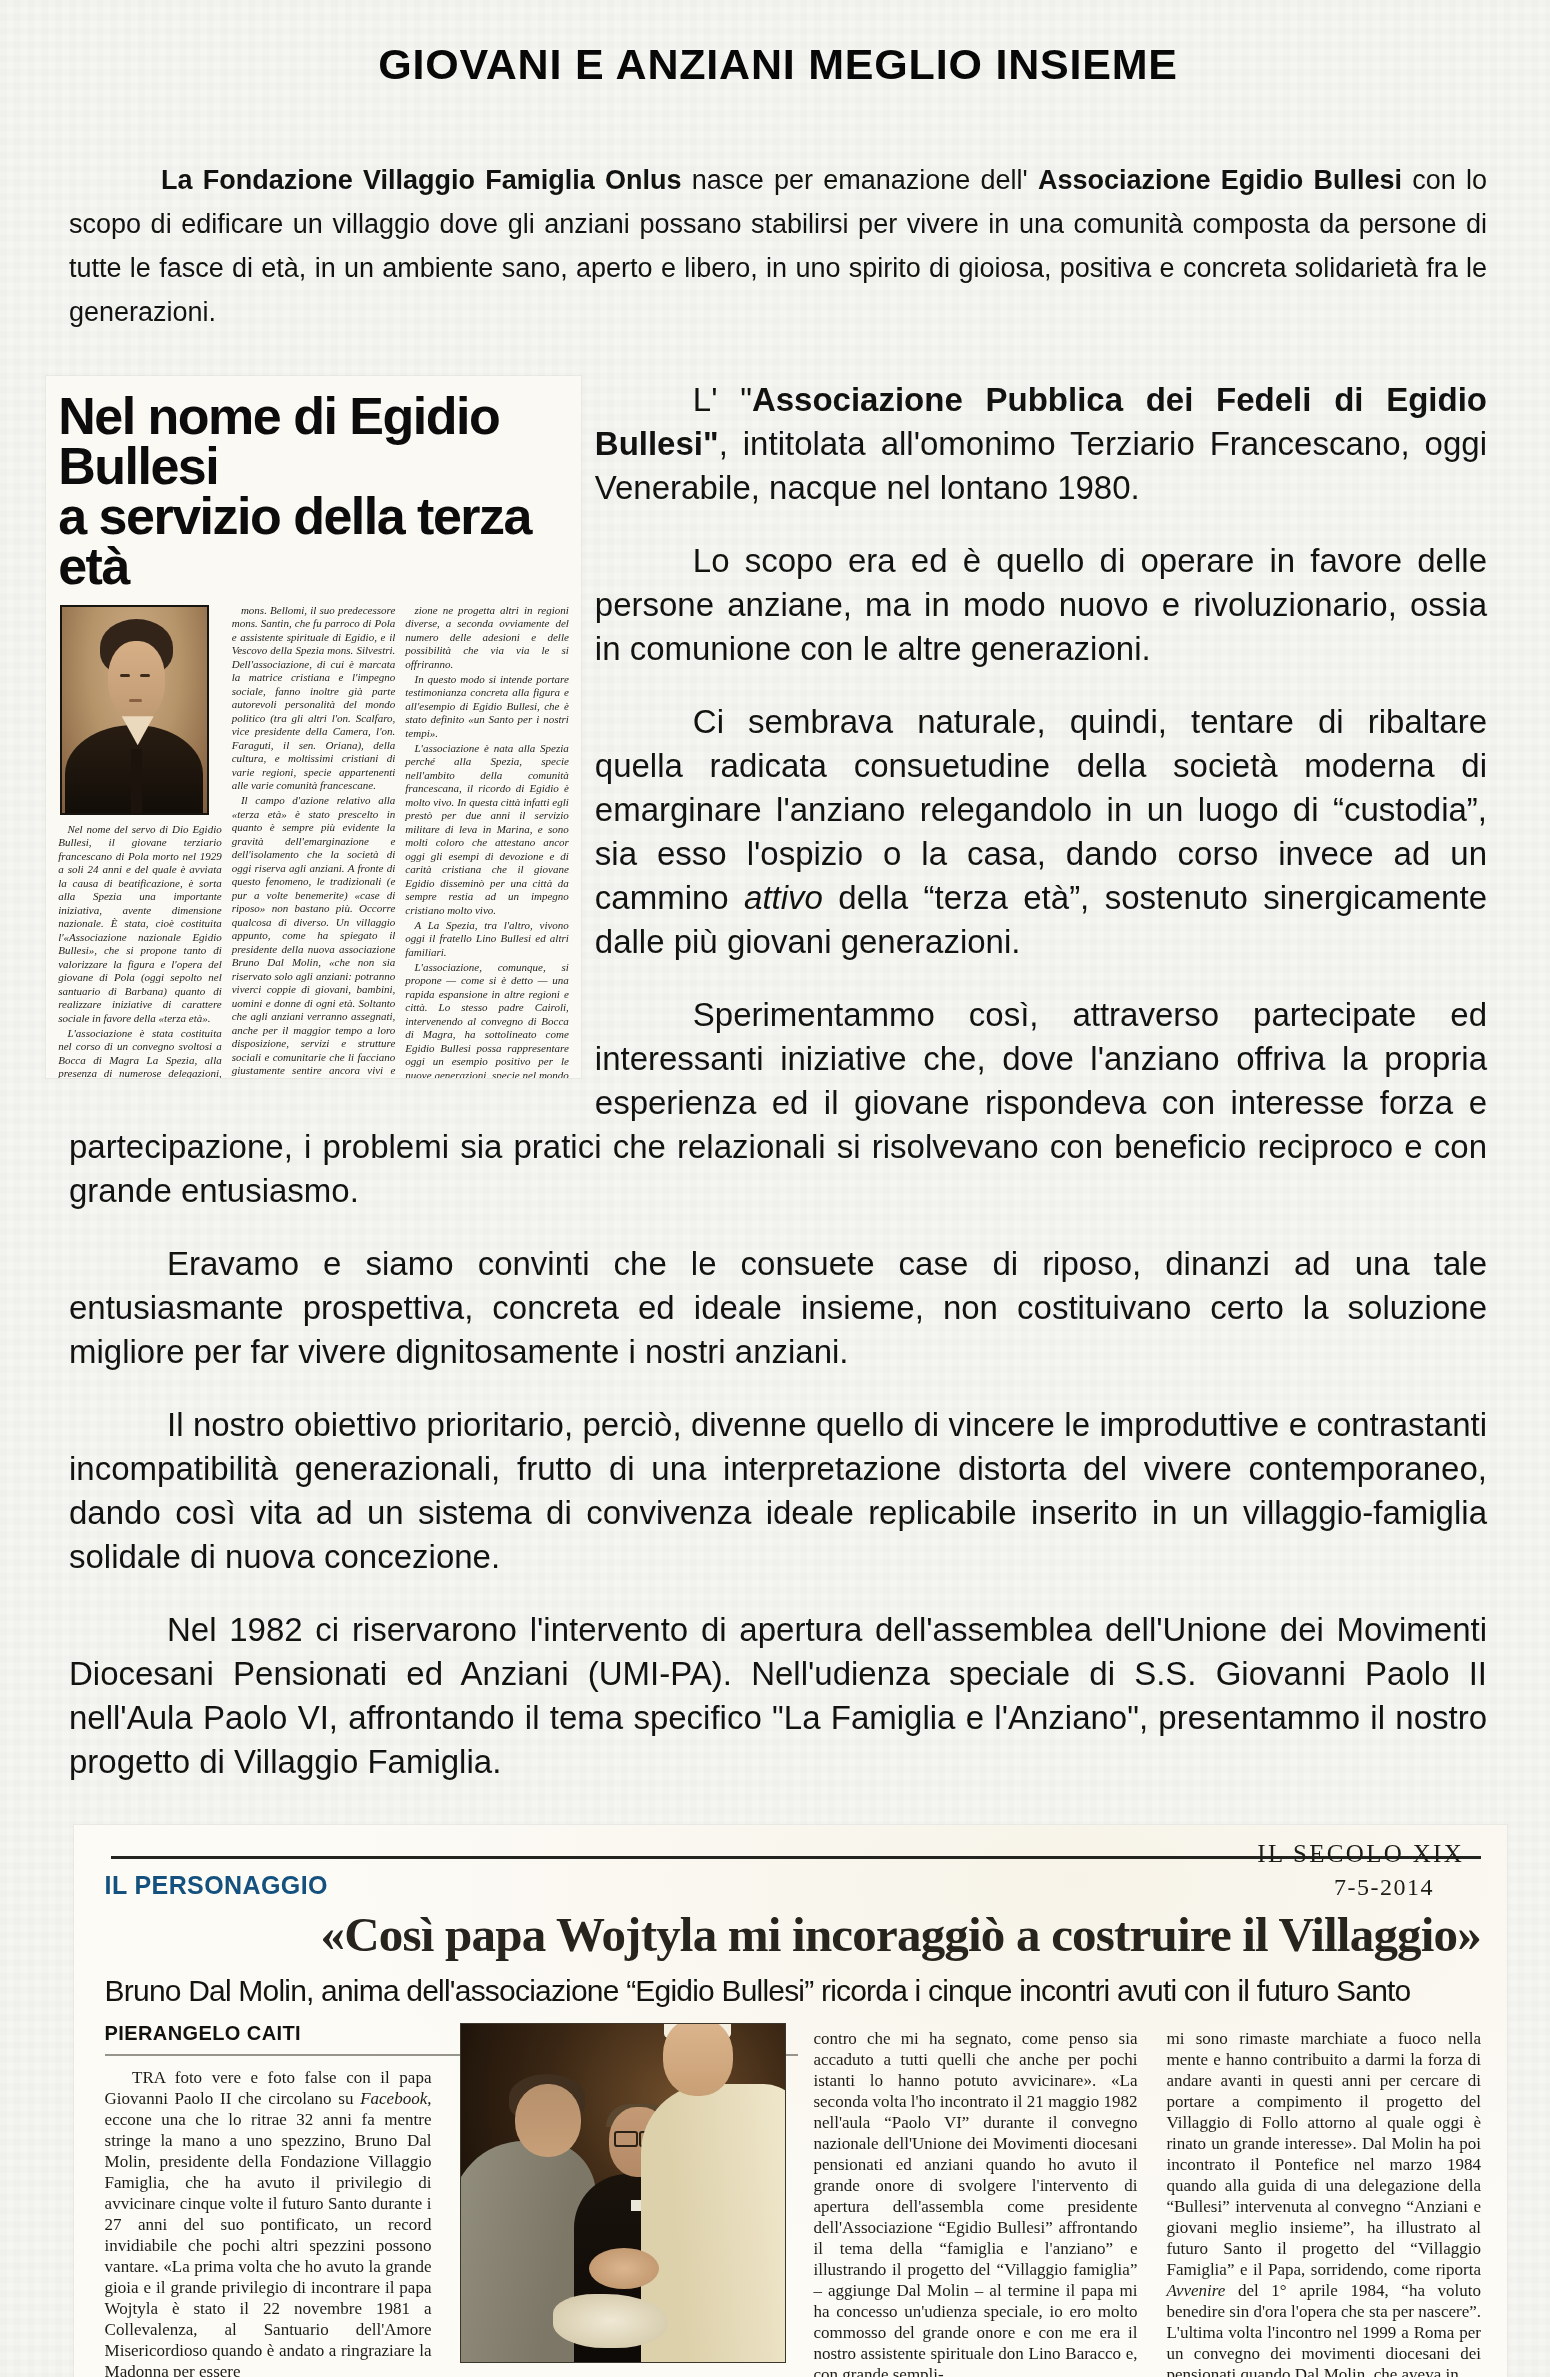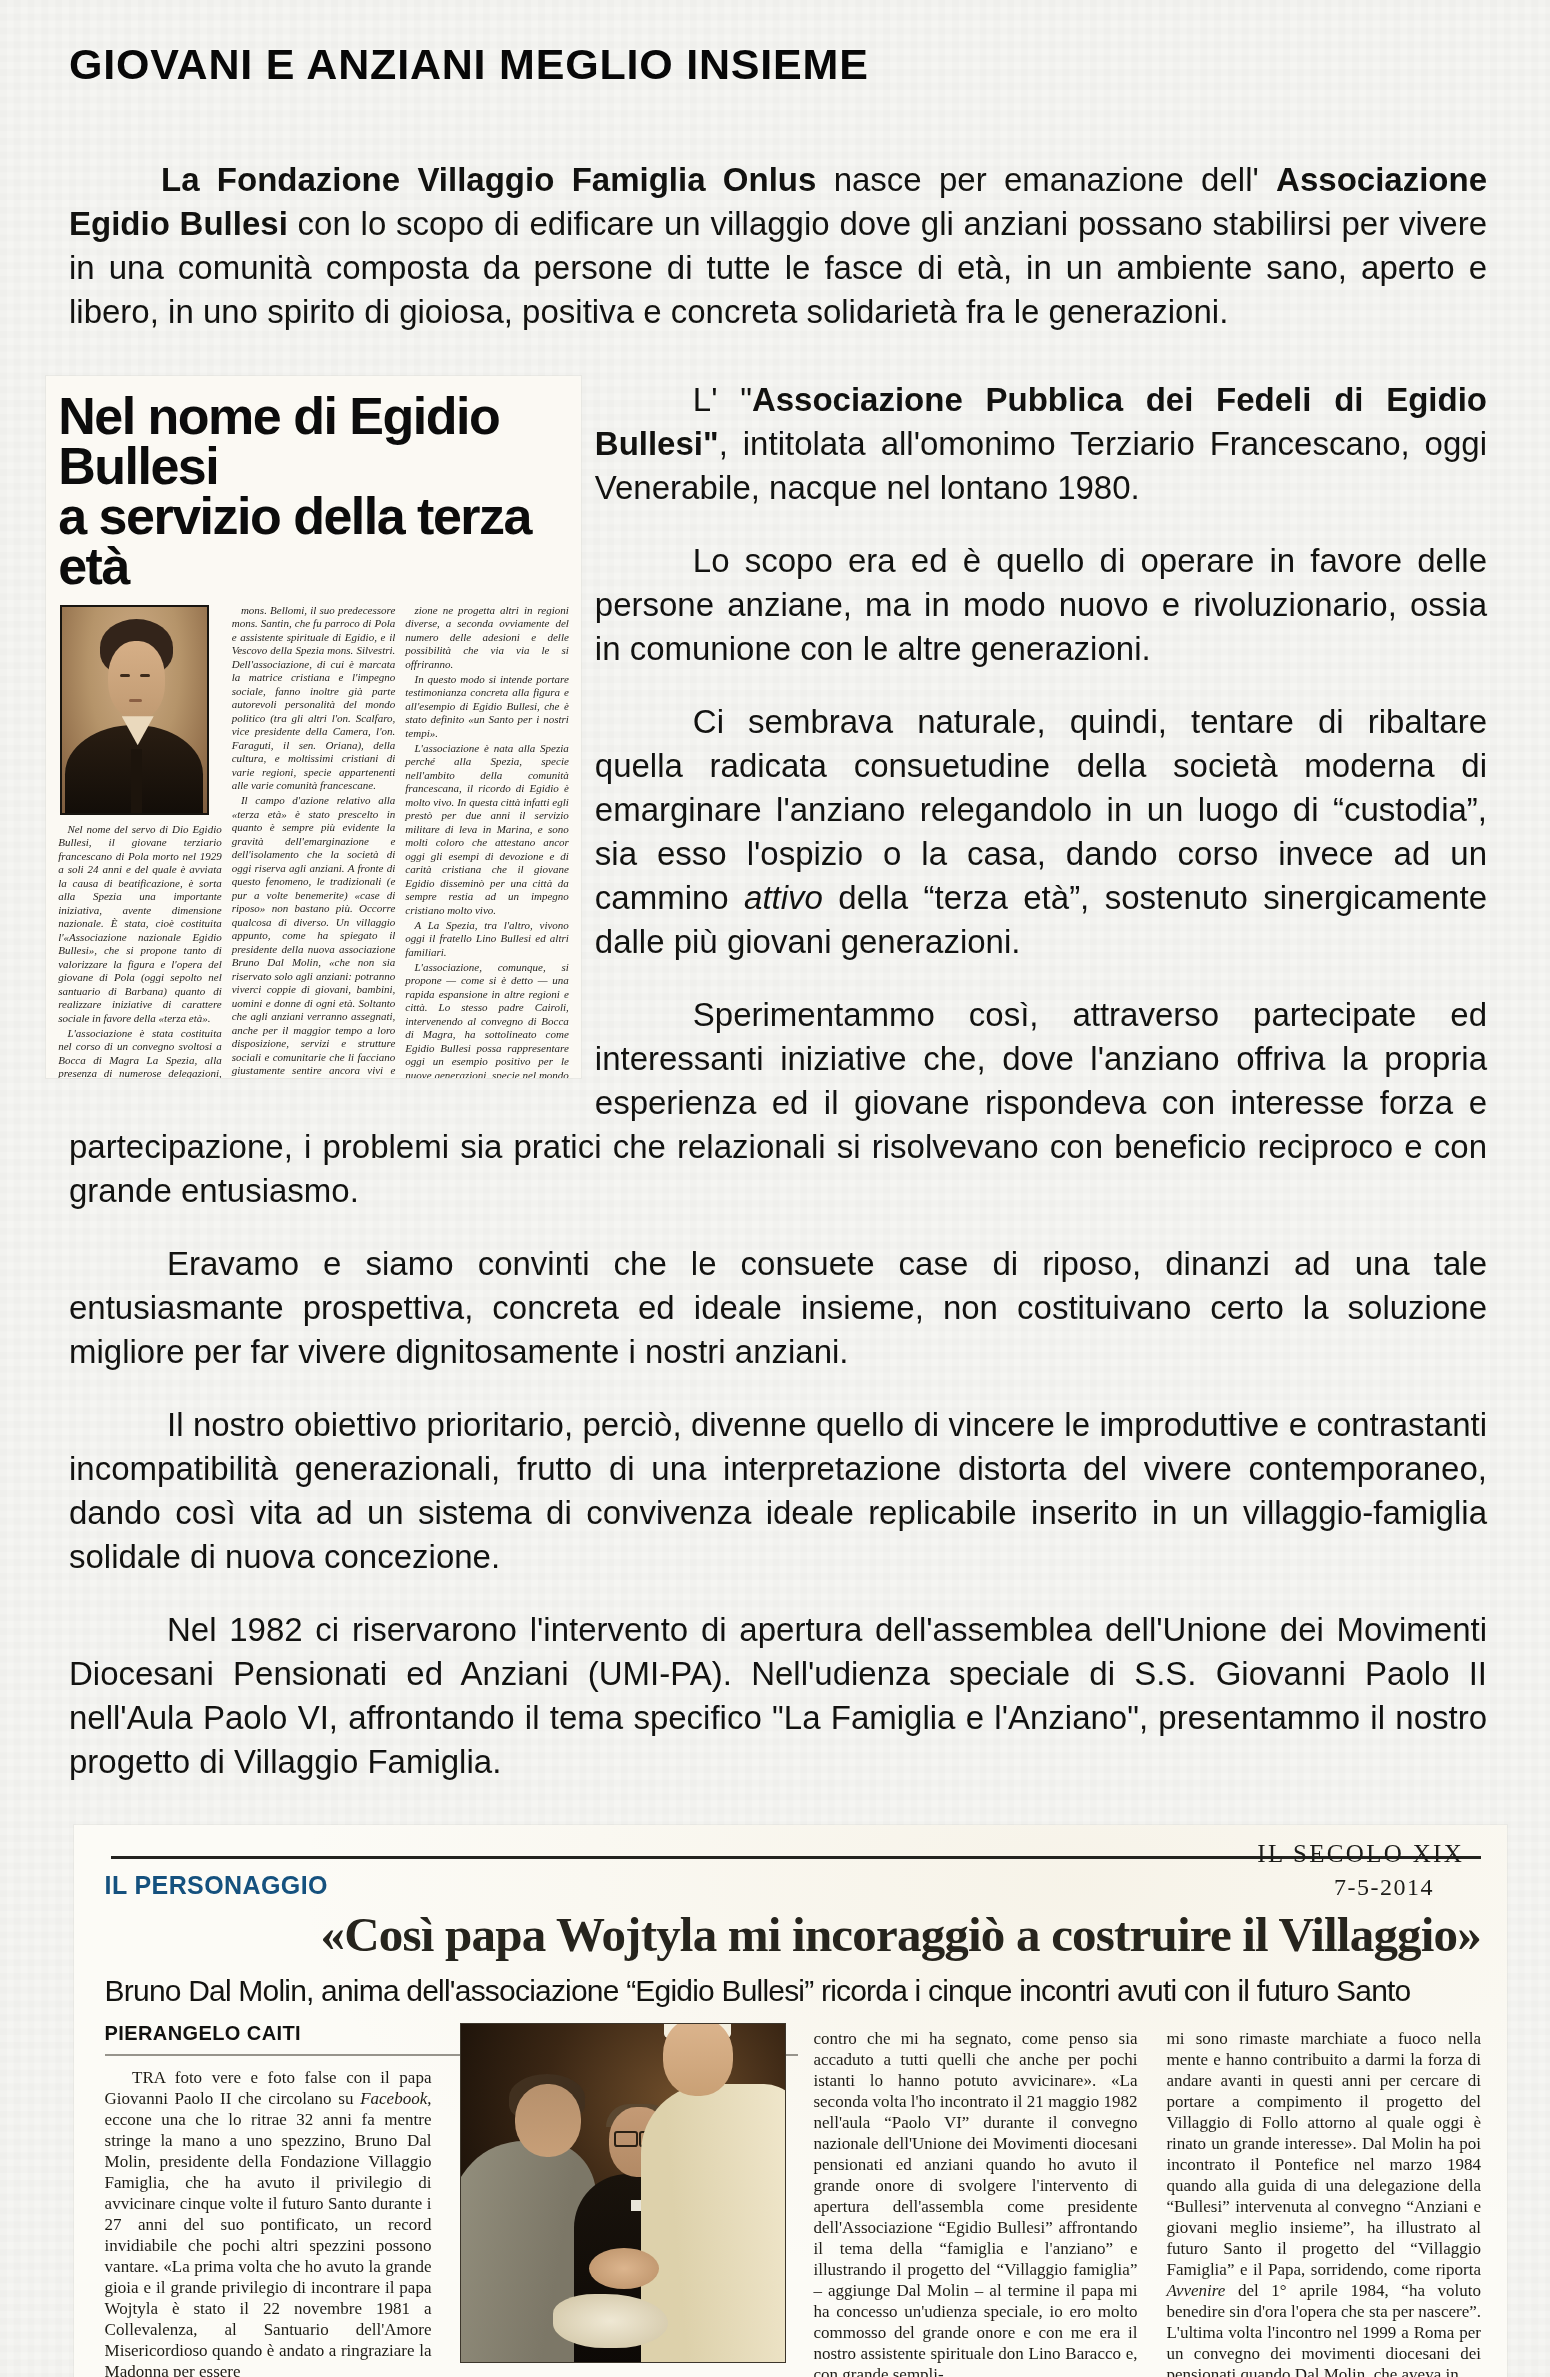--- a/index.html
+++ b/index.html
@@ -10,26 +10,26 @@
       linear-gradient(90deg, rgba(0,0,0,0.012) 50%, transparent 50%),
       linear-gradient(rgba(0,0,0,0.010) 50%, transparent 50%);
     background-size:13.8px 13.8px;
     font-family:"Liberation Sans", sans-serif;
     color:#0d0d0c;
   }
   .page{padding:29px 63px 0 69px;box-sizing:border-box;width:1550px;height:2377px;}
 
   
   .doc-title{
-    margin-top:10.7px;
+    margin-top:10.7px;text-align:center;
     font-size:43px;font-weight:bold;letter-spacing:0.8px;color:#080808;
   }
   .intro{
     margin-top:69px;
-    font-size:33px;line-height:44px;text-align:justify;text-indent:92px;
+    font-size:27px;line-height:44px;text-align:justify;text-indent:92px;
     color:#121210;
   }
 
   
   .content{margin-top:44px;}
   .content p.bodypara{
     margin:0 0 29px 0;font-size:33px;line-height:44px;text-align:justify;
     text-indent:98px;color:#121210;
   }
   .content p.bodypara:last-child{margin-bottom:0;}

